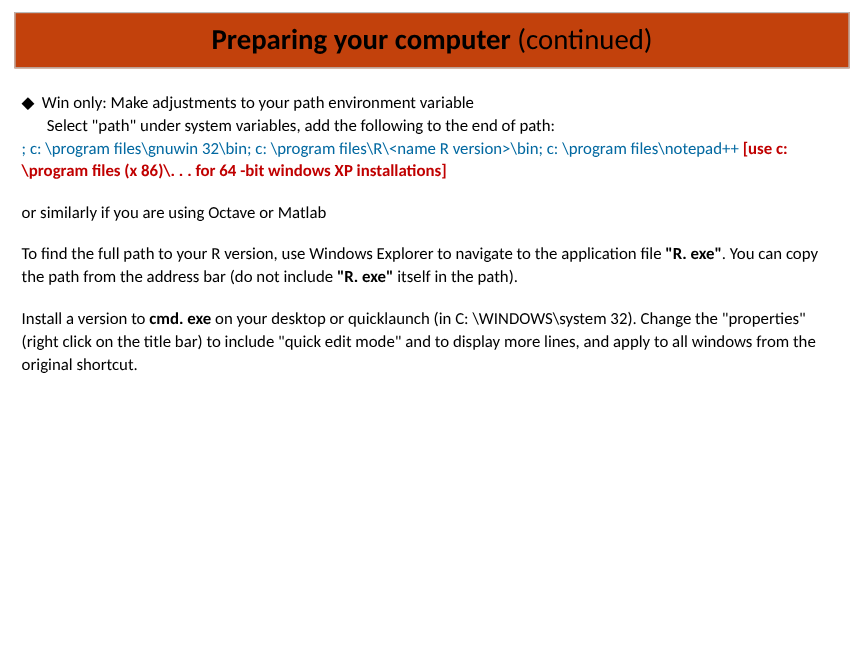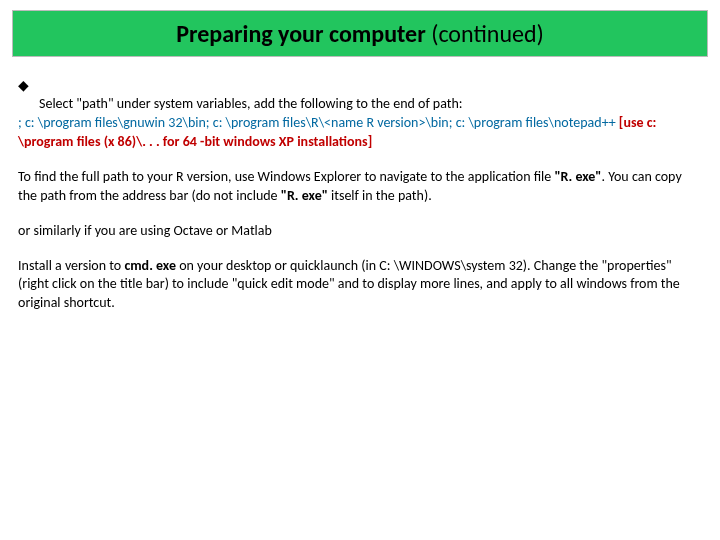--- a/index.html
+++ b/index.html
@@ -6,21 +6,21 @@
     body {
       width: 720px;
       height: 540px;
       background: #fff;
       font-family: Calibri, Arial, sans-serif;
       font-size: 14px;
       color: #000;
       padding: 0;
     }
     .title-bar {
-      background: #22c55e;
+      background: #c2410c;
       border: 1px solid #bbb;
       margin: 10px 12px 20px 12px;
       padding: 8px 0;
       text-align: center;
     }
     .title-bar h1 {
       font-size: 24px;
       font-weight: normal;
       color: #000;
     }
@@ -50,30 +50,31 @@
 <div class="title-bar">
   <h1>
     <span class="title-bold">Preparing your computer </span><span>(continued)</span>
   </h1>
 </div>
 
 <div class="content">
 
   <div class="bullet-line">
     <span class="bullet-icon">◆</span>
+    <span>Win only: Make adjustments to your path environment variable</span>
   </div>
   <div class="indent">Select "path" under system variables, add the following to the end of path:</div>
   <div>
     <span class="red"> ; c: \program files\gnuwin 32\bin; c: \program files\R\&lt;name R version&gt;\bin; c: \program files\notepad++  </span><span class="red-bold">[use c: \program files (x 86)\. . .  for 64 -bit windows XP installations]</span>
   </div>
 
+  <div class="para">or similarly if you are using Octave or Matlab</div>
+
   <div class="para">
     <span>To find the full path to your R version, use Windows Explorer to navigate to the application file </span><span class="bold">"R. exe"</span><span>. You can copy the path from the address bar (do not include </span><span class="bold">"R. exe"</span><span> itself in the path).</span>
   </div>
-
-  <div class="para">or similarly if you are using Octave or Matlab</div>
 
   <div class="para">
     <span>Install a version to </span><span class="bold">cmd. exe</span><span> on your desktop or quicklaunch (in  C: \WINDOWS\system 32). Change the "properties" (right click on the title bar) to include "quick edit mode" and to display more lines, and apply to all windows from the original shortcut.</span>
   </div>
 
 
 </div>
 
 </body></html>

